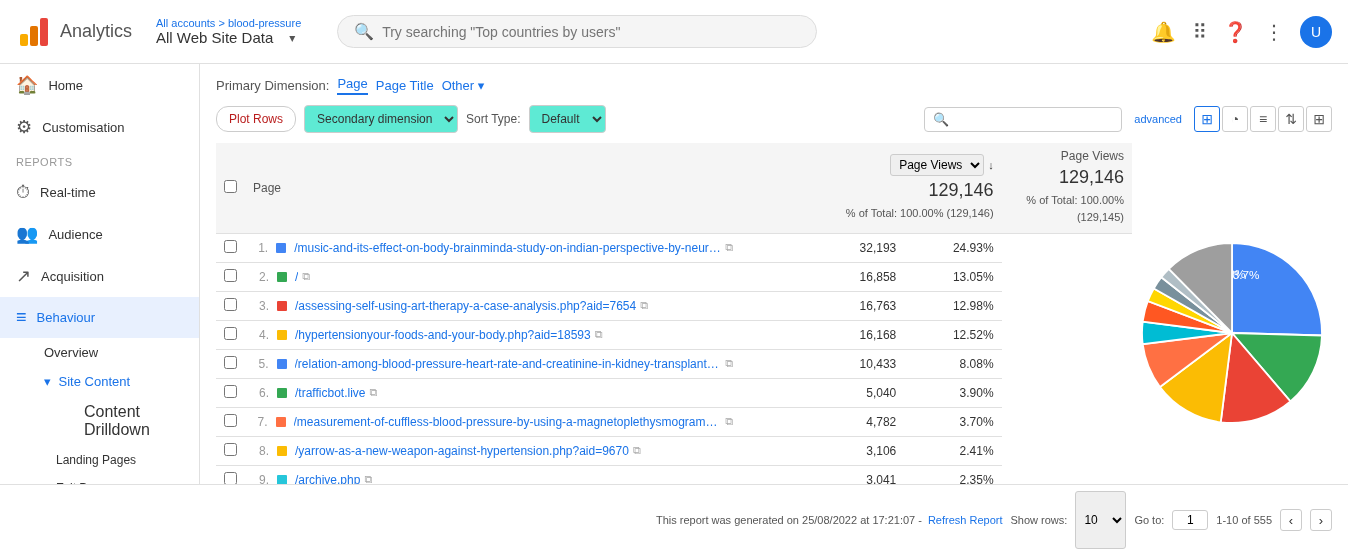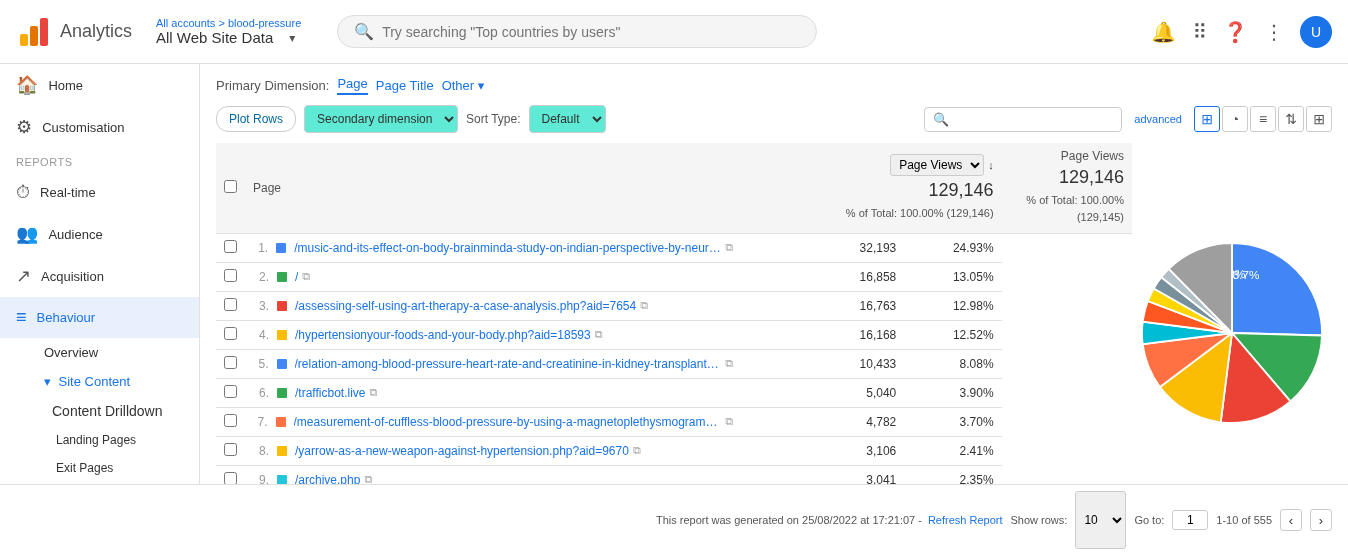--- a/index.html
+++ b/index.html
@@ -32,21 +32,21 @@
     .sidebar-sub-item { padding: 7px 16px 7px 44px; cursor: pointer; color: #333; display: flex; align-items: center; gap: 8px; }
     .sidebar-sub-item.active { color: #1a73e8; font-weight: 500; }
 
     
     .content { flex: 1; overflow-y: auto; padding: 12px 16px; }
     .primary-dim-row { display: flex; align-items: center; gap: 8px; margin-bottom: 10px; font-size: 13px; }
     .primary-dim-row .label { color: #555; }
     .dim-link { color: #1a73e8; cursor: pointer; text-decoration: none; font-weight: 500; }
     .dim-link.active { color: #1a73e8; border-bottom: 2px solid #1a73e8; padding-bottom: 2px; }
     .toolbar { display: flex; align-items: center; gap: 8px; margin-bottom: 10px; }
-    .btn-toolbar { padding: 5px 12px; border: 1px solid #ccc; border-radius: 12px; background: #fff; cursor: pointer; font-size: 12px; color: #0369a1; }
+    .btn-toolbar { padding: 5px 12px; border: 1px solid #ccc; border-radius: 12px; background: #fff; cursor: pointer; font-size: 12px; color: #b91c1c; }
     .select-toolbar { padding: 5px 8px; border: 1px solid #ccc; border-radius: 4px; background: #5eead4; font-size: 12px; color: #333; cursor: pointer; }
     .spacer { flex: 1; }
     .search-icon-btn { display: flex; align-items: center; border: 1px solid #ccc; border-radius: 4px; padding: 4px 8px; gap: 4px; }
     .search-icon-btn input { border: none; outline: none; font-size: 12px; width: 160px; }
     .advanced-link { color: #1a73e8; font-size: 11px; cursor: pointer; margin-left: 4px; }
     .view-icons { display: flex; gap: 2px; margin-left: 4px; }
     .view-icon { width: 26px; height: 26px; display: flex; align-items: center; justify-content: center; border: 1px solid #ccc; border-radius: 3px; cursor: pointer; font-size: 14px; color: #555; }
     .view-icon.active { border-color: #1a73e8; color: #1a73e8; }
 
     
@@ -145,21 +145,21 @@
       <span class="icon">≡</span>
       <span>Behaviour</span>
     </div>
     <div class="sidebar-sub-item">
       <span>Overview</span>
     </div>
     <div class="sidebar-sub-item" style="font-weight:500;color:#1a73e8;">
       <span>▾</span>
       <span>Site Content</span>
     </div>
-    <div class="sidebar-sub-item" style="padding-left:46px;font-size:14px;margin-left:6px;">
+    <div class="sidebar-sub-item" style="padding-left:84px;font-size:16px;">
       <span>Content Drilldown</span>
     </div>
     <div class="sidebar-sub-item" style="padding-left:56px;font-size:12px;">
       <span>Landing Pages</span>
     </div>
     <div class="sidebar-sub-item" style="padding-left:56px;font-size:12px;">
       <span>Exit Pages</span>
     </div>
 
   </div>

